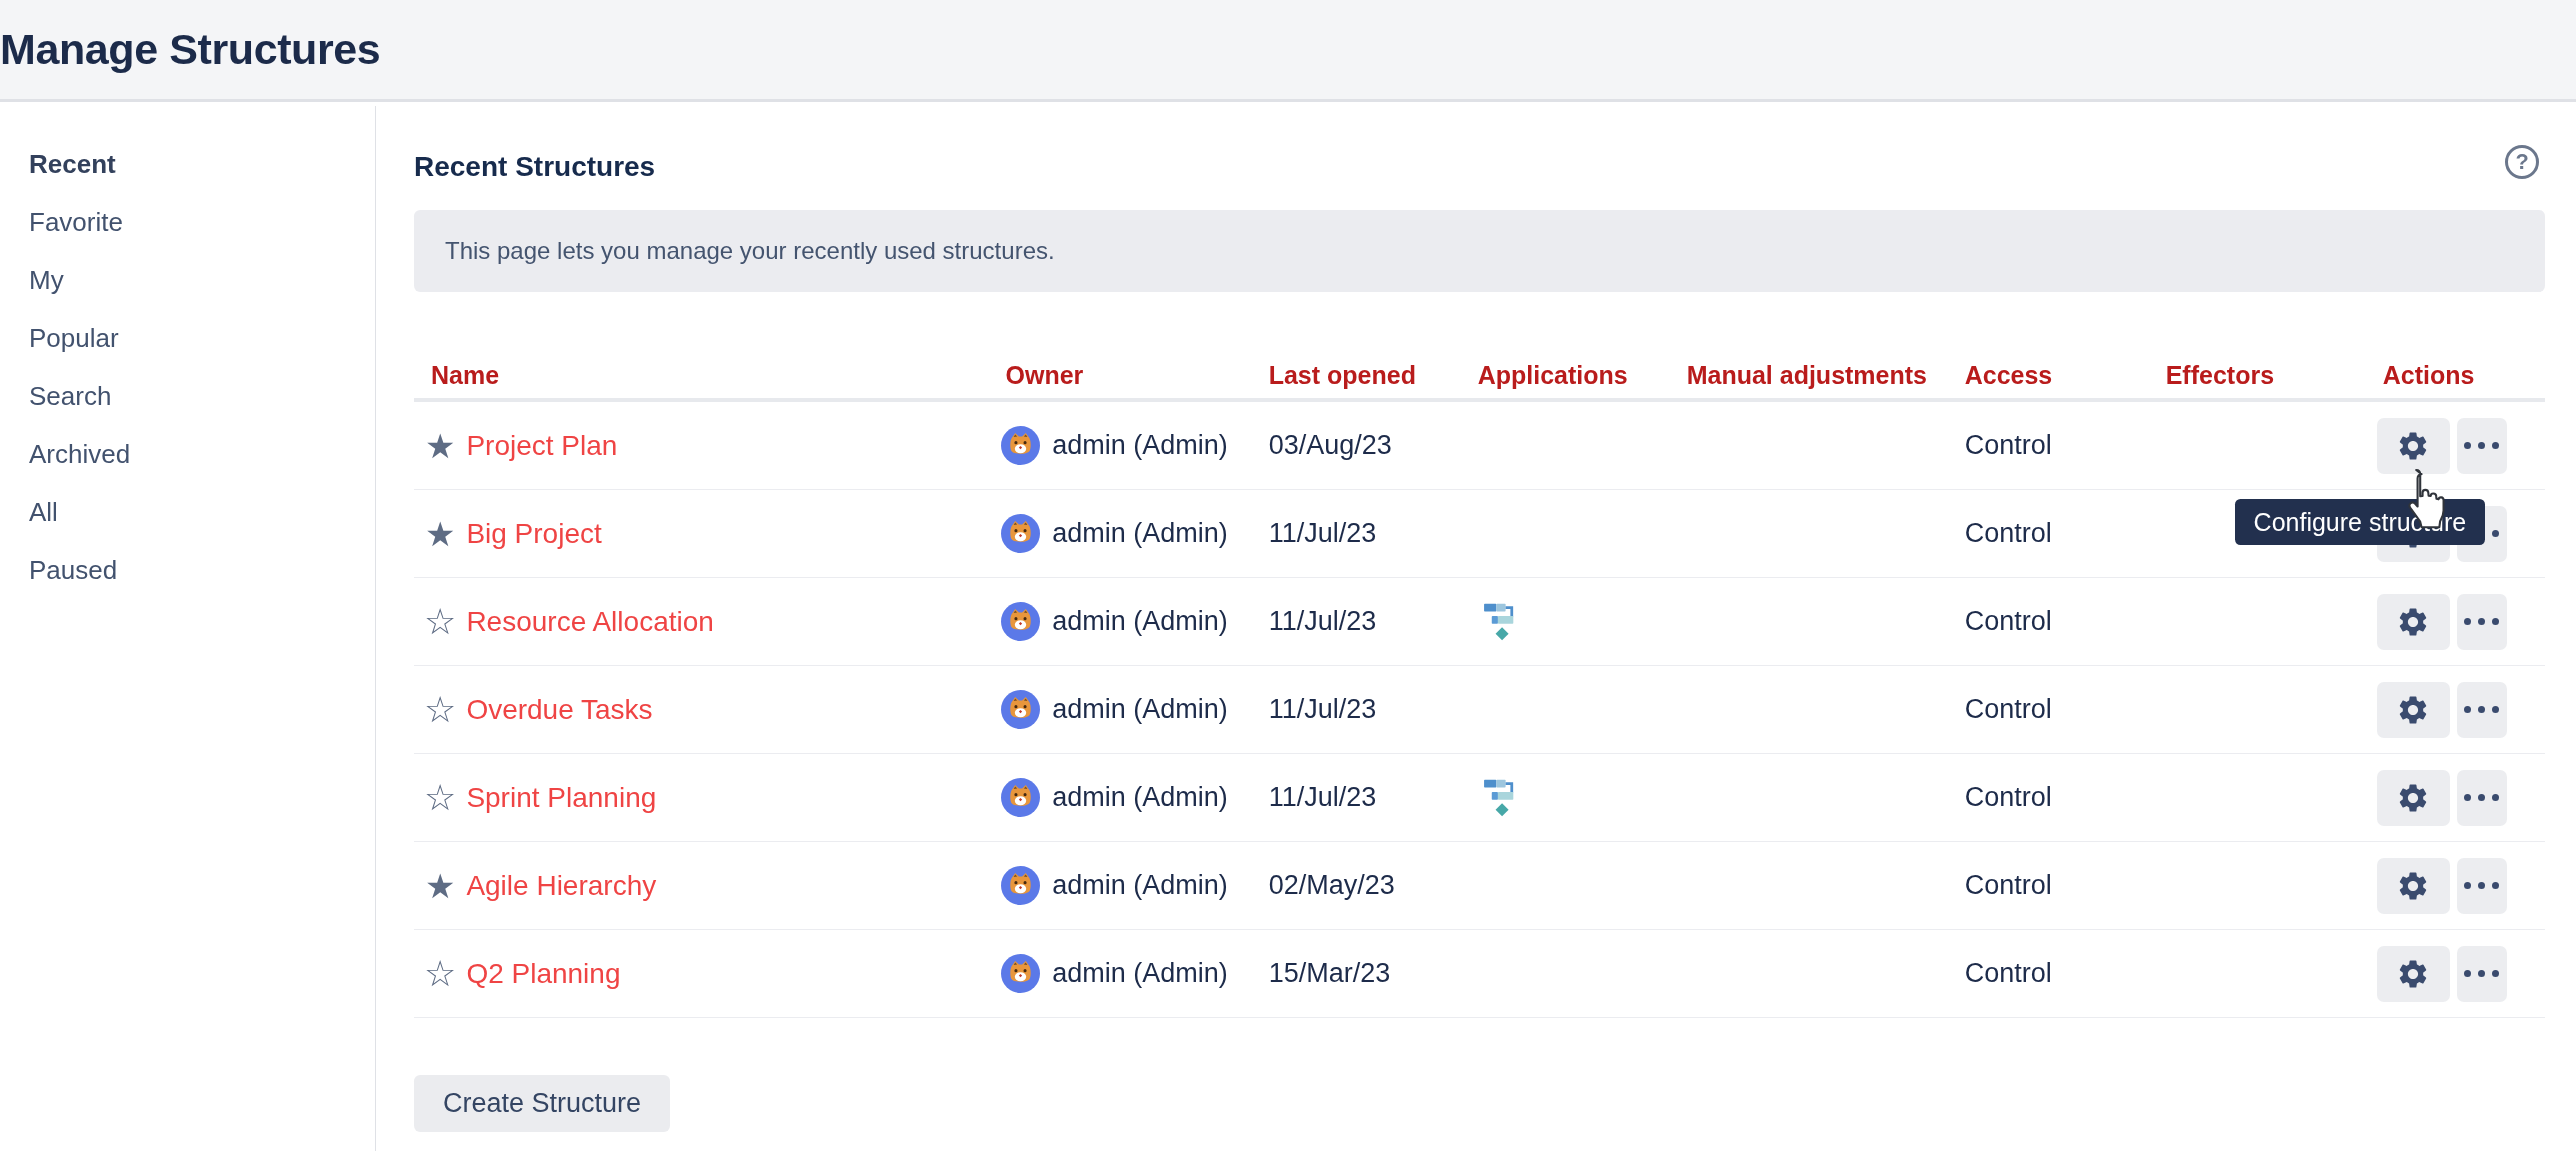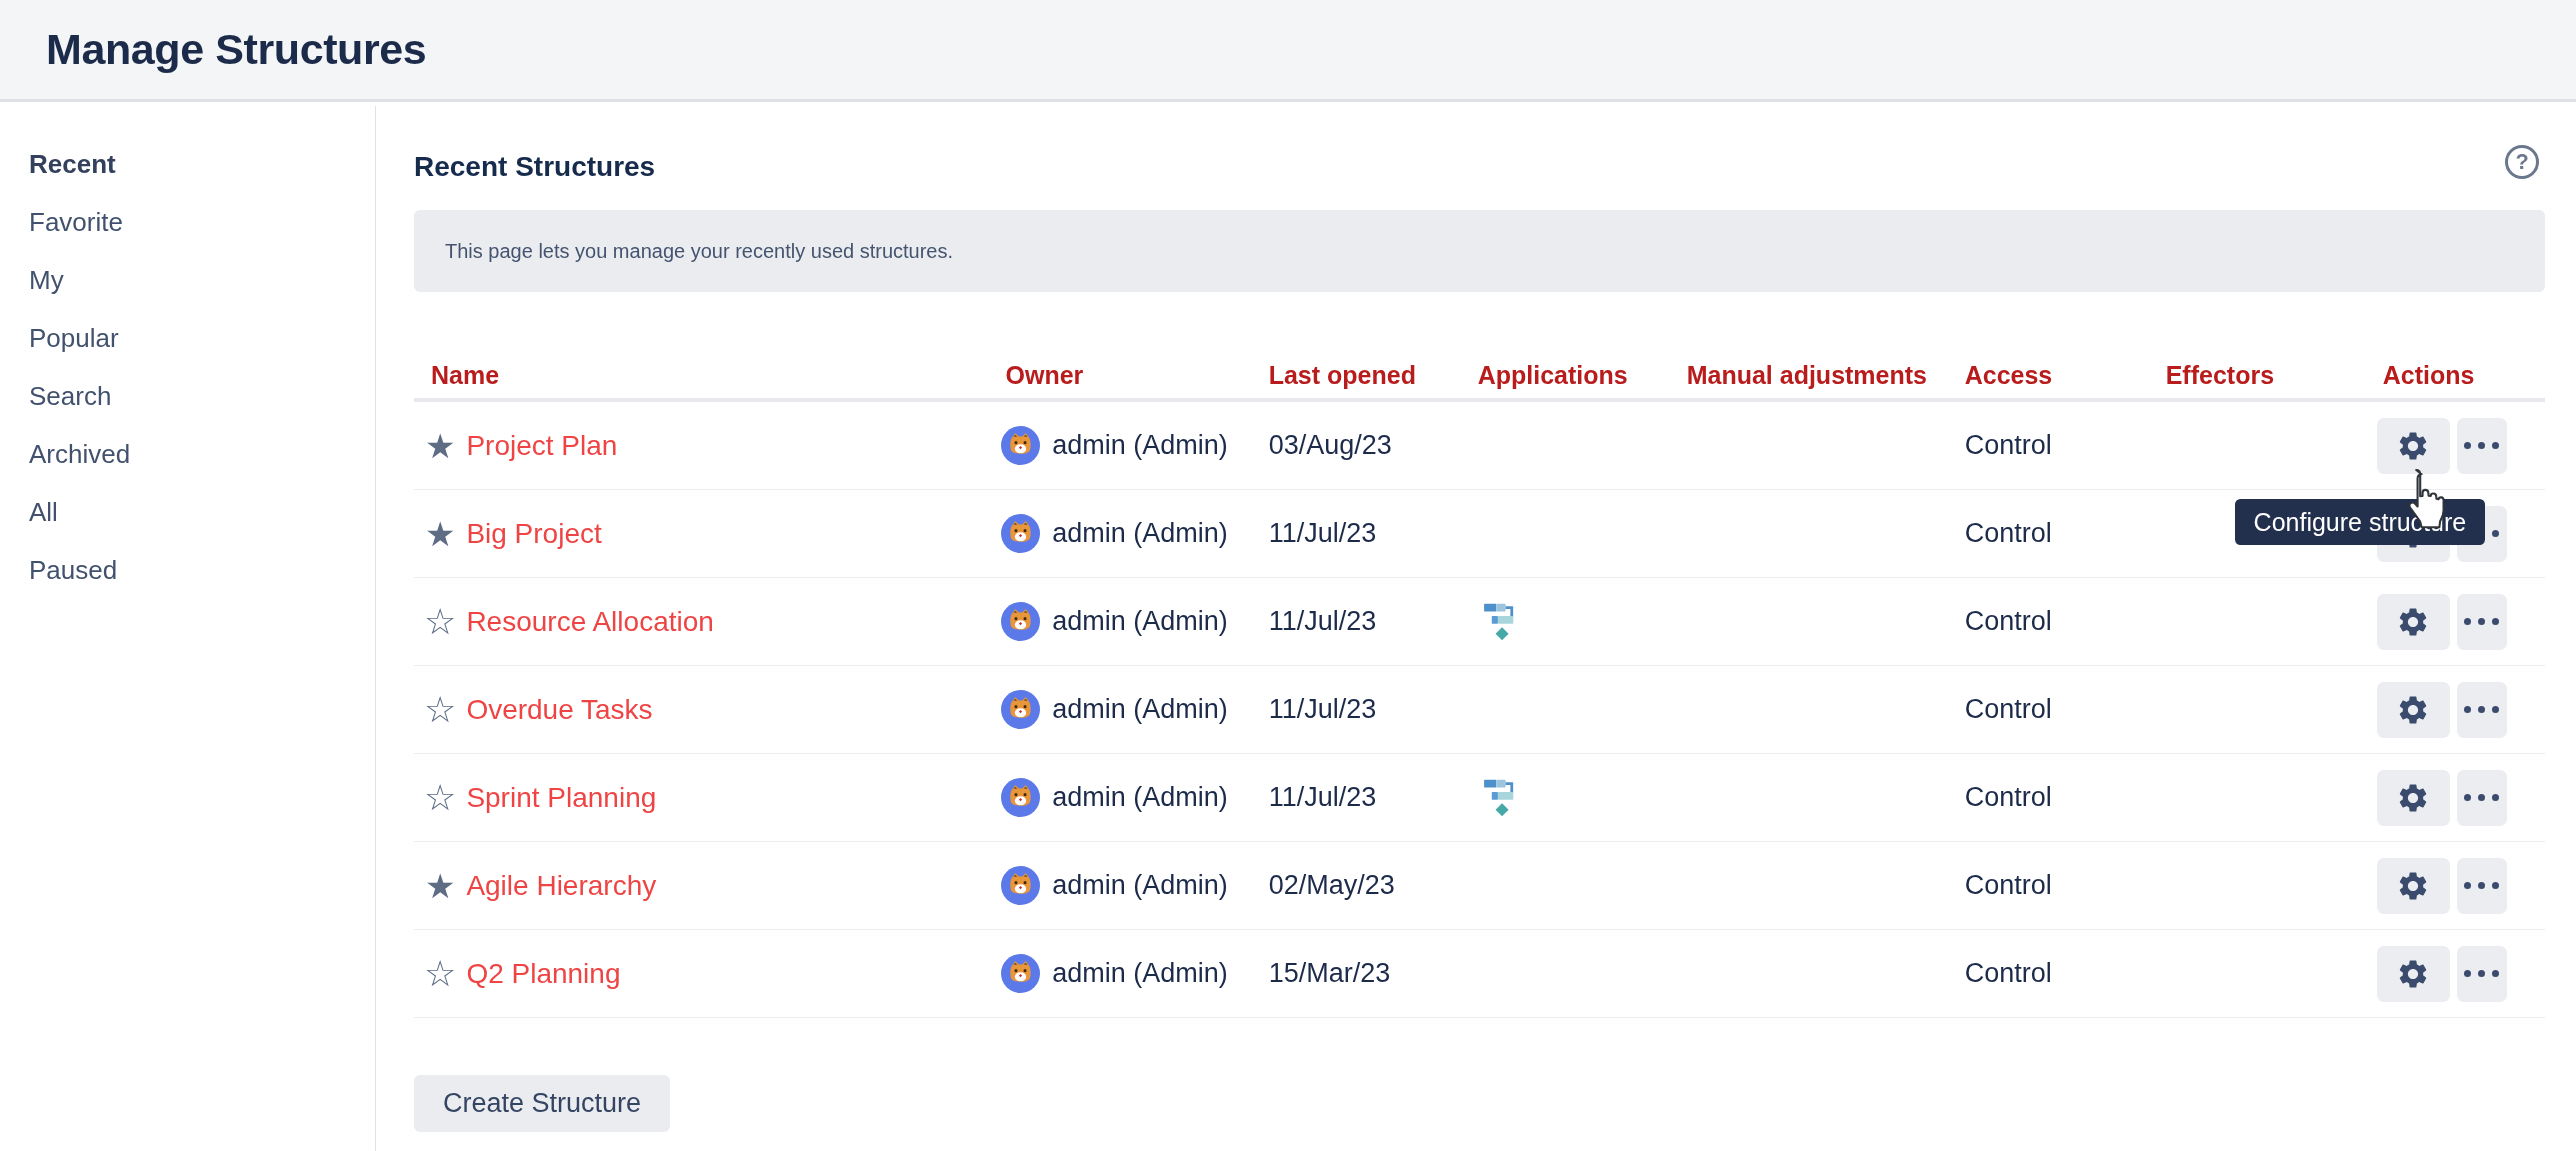--- a/index.html
+++ b/index.html
@@ -13,21 +13,20 @@
   #page { position:relative; width:2576px; height:1152px; }
 
   
   .top-band {
     position:absolute; left:0; top:0; width:2576px; height:102px;
     background:#F4F5F7;
     border-bottom:3.9px solid #DFE1E6;
     display:flex; align-items:center;
   }
   .page-title {
-    margin-left:46px;
     font-size:43px; font-weight:bold; color:#1C2B4A;
     letter-spacing:-0.4px;
   }
 
   
   .content {
     position:absolute; left:0; top:106px; width:2508px; height:1046px;
     display:flex; background:#FFFFFF;
   }
   .sidebar {
@@ -60,21 +59,21 @@
     font-size:21.7px; font-weight:bold; color:#6B778C;
     cursor:pointer; background:#fff;
   }
 
   .info-box {
     margin-top:27px;
     height:82px; border-radius:6.2px;
     background:#EBECF0;
     display:flex; align-items:center;
     padding-left:31px;
-    font-size:20px; color:#44546F;
+    font-size:24px; color:#44546F;
   }
 
   
   .structures-table { margin-top:60px; }
   .trow {
     display:grid;
     grid-template-columns:576px 271px 209px 209px 278px 201px 217px 170px;
     align-items:center;
   }
   .thead {

